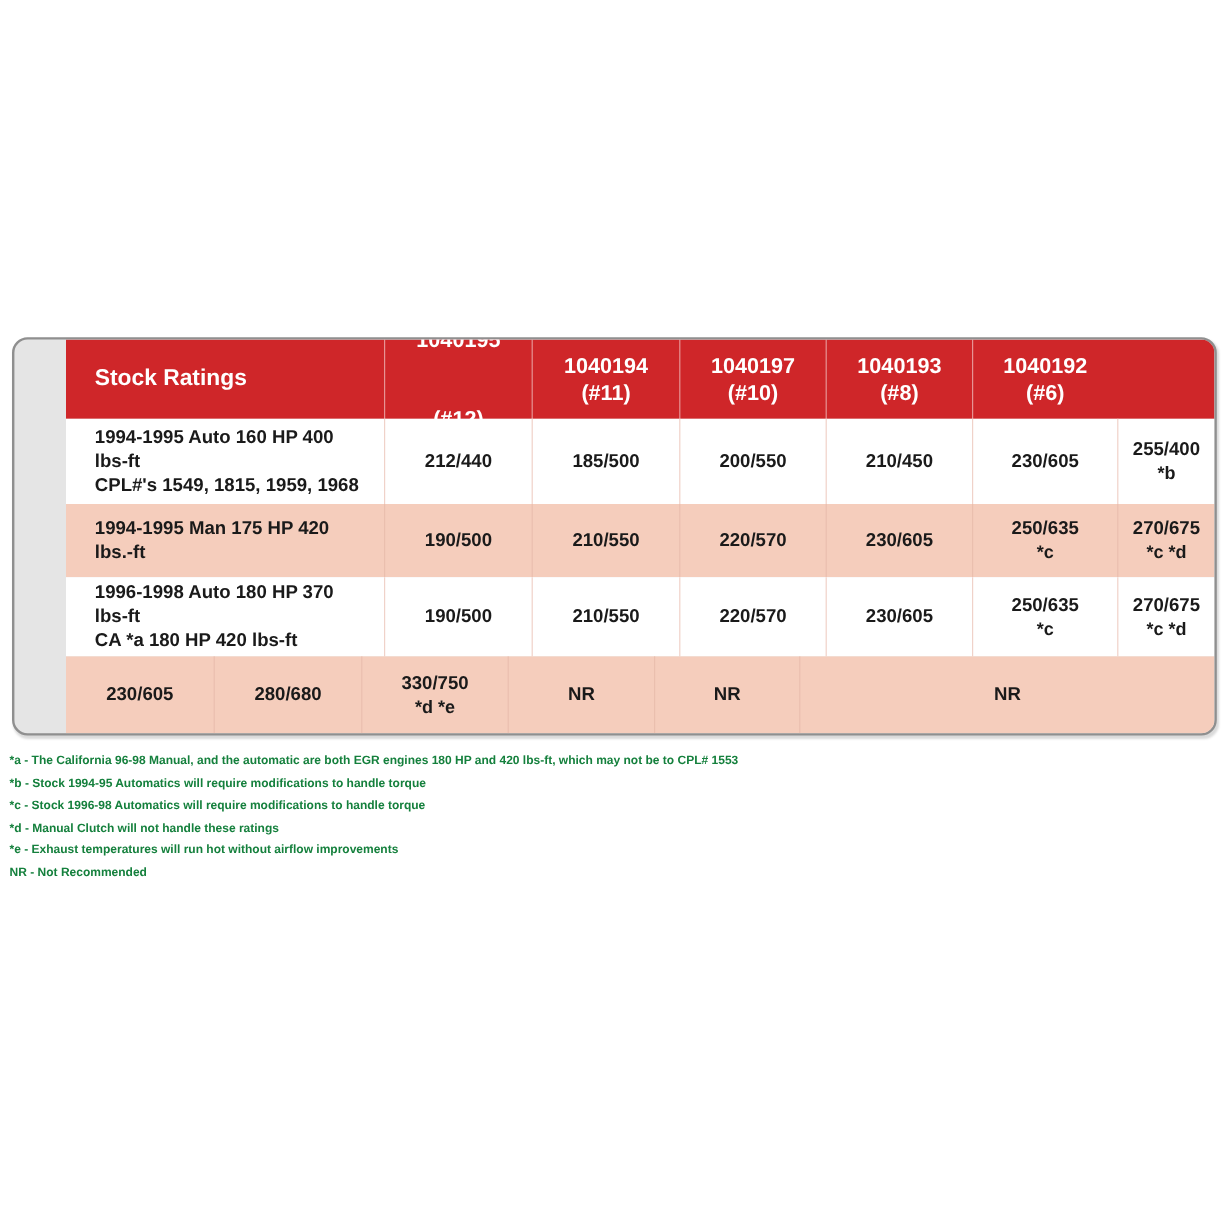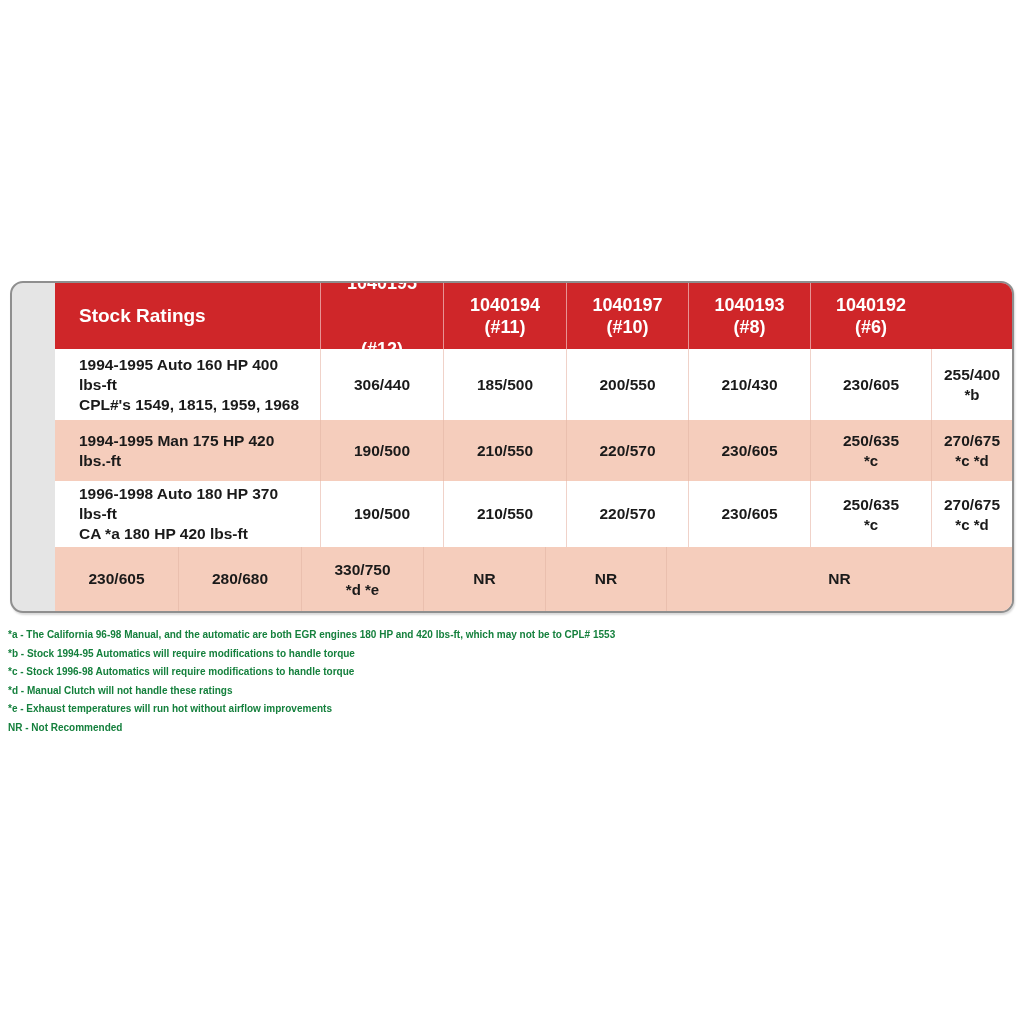--- a/index.html
+++ b/index.html
@@ -111,33 +111,33 @@
       <div>(#6)</div>
     </div>
   </div>
 
   <div class="trow r1 row-white">
     <div class="cell label-col body-label">
       <div class="lbl1">1994-1995 Auto 160 HP 400 lbs-ft</div>
       <div class="lbl2">CPL#'s 1549, 1815, 1959, 1968</div>
     </div>
     <div class="cell num-col">
-      <div class="val">306/440</div>
+      <div class="val">212/440</div>
 
     </div>
     <div class="cell c2">
       <div class="val">185/500</div>
 
     </div>
     <div class="cell c3">
       <div class="val">200/550</div>
 
     </div>
     <div class="cell c4">
-      <div class="val">210/430</div>
+      <div class="val">210/450</div>
 
     </div>
     <div class="cell c5">
       <div class="val">230/605</div>
 
     </div>
     <div class="cell c6">
       <div class="val">255/400</div>
       <div class="note">*b</div>
     </div>

